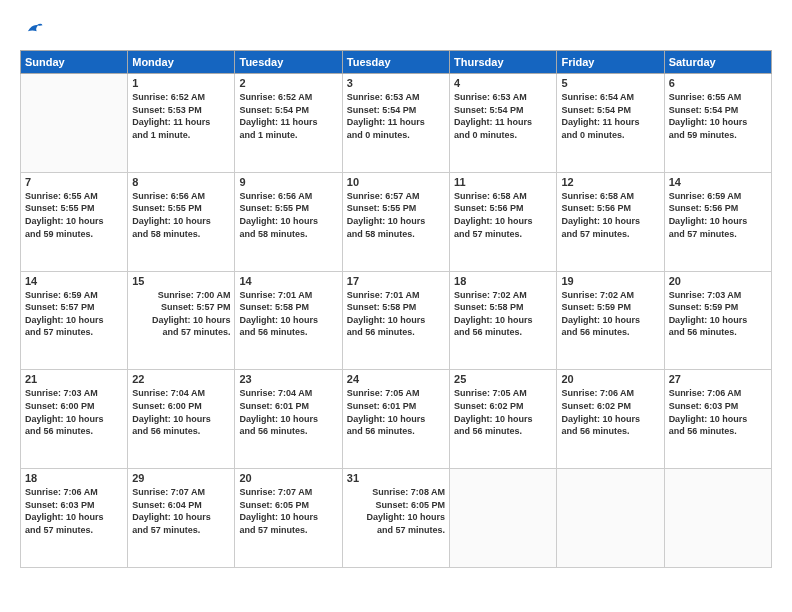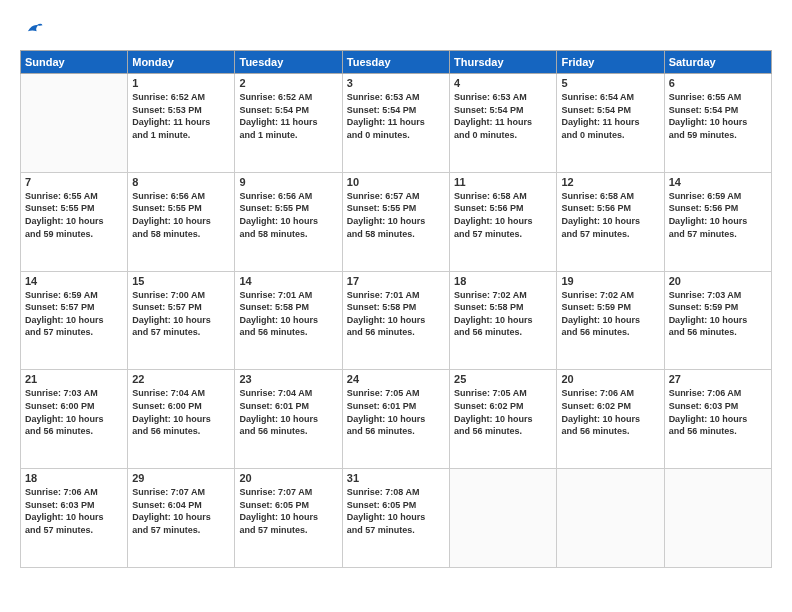--- a/index.html
+++ b/index.html
@@ -224,21 +224,21 @@
         <tr>
           <td>
             <span class="day-num">14</span>
             <div class="day-info" style="white-space: pre-line;">Sunrise: 6:59 AM
 Sunset: 5:57 PM
 Daylight: 10 hours
 and 57 minutes.</div>
           </td>
           <td>
             <span class="day-num">15</span>
-            <div class="day-info" style="white-space: pre-line;">Sunrise: 7:00 AM
+            <div class="day-info" style="white-space: pre-line; text-align: right;">Sunrise: 7:00 AM
 Sunset: 5:57 PM
 Daylight: 10 hours
 and 57 minutes.</div>
           </td>
           <td>
             <span class="day-num">14</span>
             <div class="day-info" style="white-space: pre-line;">Sunrise: 7:01 AM
 Sunset: 5:58 PM
 Daylight: 10 hours
 and 56 minutes.</div>
@@ -340,21 +340,21 @@
           </td>
           <td>
             <span class="day-num">20</span>
             <div class="day-info" style="white-space: pre-line;">Sunrise: 7:07 AM
 Sunset: 6:05 PM
 Daylight: 10 hours
 and 57 minutes.</div>
           </td>
           <td>
             <span class="day-num">31</span>
-            <div class="day-info" style="white-space: pre-line;">Sunrise: 7:08 AM
+            <div class="day-info" style="white-space: pre-line; text-align: right;">Sunrise: 7:08 AM
 Sunset: 6:05 PM
 Daylight: 10 hours
 and 57 minutes.</div>
           </td>
           <td class="empty-cell"></td>
           <td class="empty-cell"></td>
           <td class="empty-cell"></td>
         </tr>
       </tbody>
   </table>

